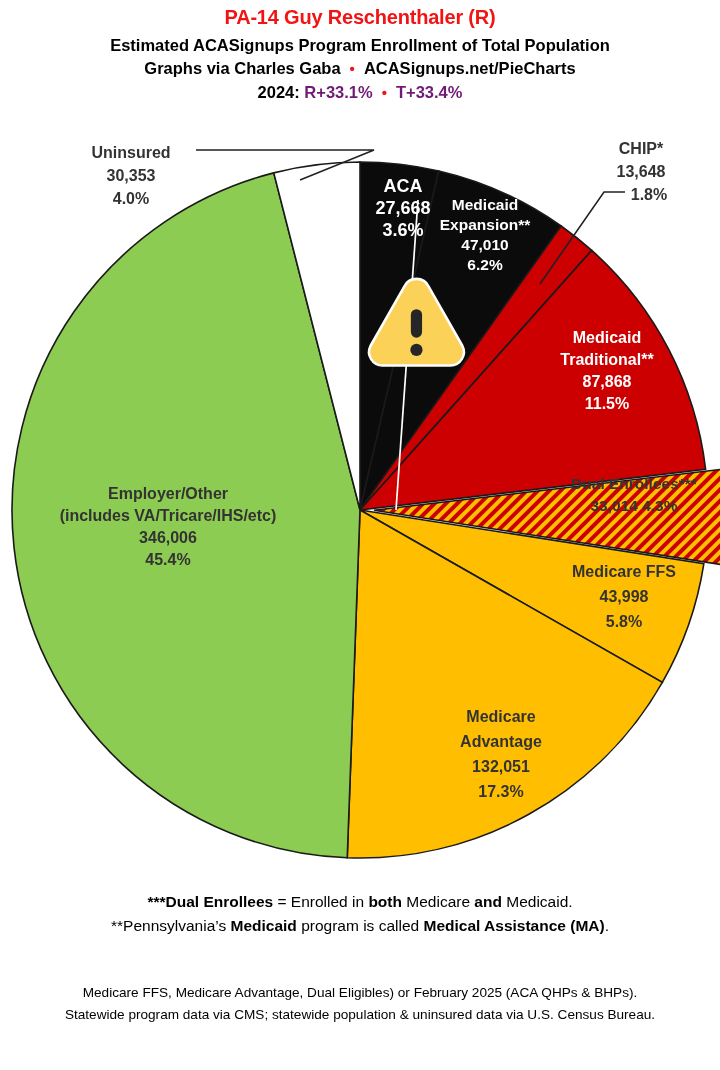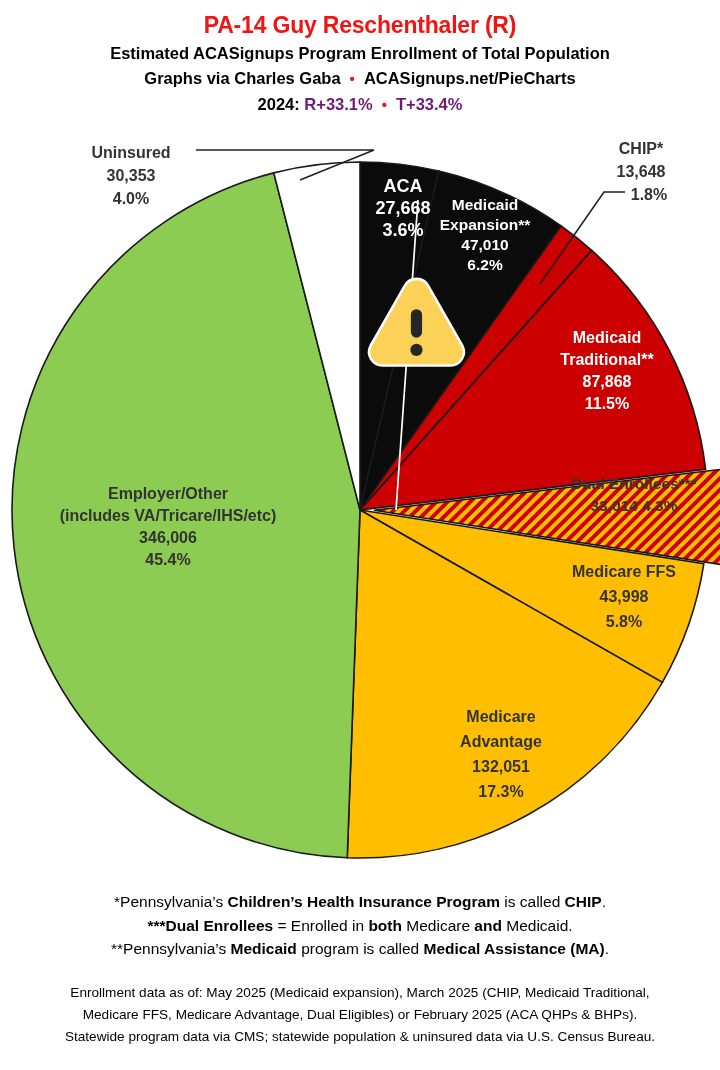--- a/index.html
+++ b/index.html
@@ -6,25 +6,25 @@
   body{
     width:720px;height:1070px;background:#ffffff;
     font-family:"Liberation Sans","DejaVu Sans",sans-serif;
     color:#000;overflow:hidden;position:relative;
   }
   #page{position:relative;width:720px;height:1070px;}
 
   
   .header{position:absolute;top:0;left:0;width:720px;text-align:center;}
   .title{
-    font-size:23px;font-weight:bold;color:#F21414;
-    letter-spacing:-0.2px;line-height:34px;margin-top:8px;
+    font-size:20px;font-weight:bold;color:#F21414;
+    letter-spacing:-0.2px;line-height:34px;
   }
   .subtitle1{font-size:16.5px;font-weight:bold;color:#000;line-height:22px;}
-  .subtitle2{font-size:16.5px;font-weight:bold;color:#000;line-height:29px;}
+  .subtitle2{font-size:16.5px;font-weight:bold;color:#000;line-height:24px;}
   .subtitle3{font-size:16.5px;font-weight:bold;color:#000;line-height:23px;}
   .red{color:#701a75;}
   .dot{color:#F21414;font-size:15px;}
   .sp{display:inline-block;width:9px;}
 
   
   #chart-wrap{position:absolute;top:132px;left:0;width:720px;height:745px;}
   svg{display:block;}
 
   .slice-label{font-family:"Liberation Sans","DejaVu Sans",sans-serif;font-weight:bold;}
@@ -146,24 +146,22 @@
       <g transform="translate(393,170) scale(1.02)">
         <path d="M 33 -14 L 66 44 A 11 11 0 0 1 56 60 L -10 60 A 11 11 0 0 1 -20 44 L 13 -14 A 11 11 0 0 1 33 -14 Z" fill="#ffffff" stroke="#ffffff" stroke-width="7" stroke-linejoin="round"></path>
         <path d="M 33 -14 L 66 44 A 11 11 0 0 1 56 60 L -10 60 A 11 11 0 0 1 -20 44 L 13 -14 A 11 11 0 0 1 33 -14 Z" fill="#FCD158" stroke="#FCD158" stroke-width="2" stroke-linejoin="round"></path>
         <rect x="17.5" y="7" width="11" height="28" rx="5.5" fill="#262626"></rect>
         <circle cx="23" cy="47" r="6" fill="#262626"></circle>
       </g>
     </svg>
   </div>
 
   <div class="footnotes">
-    <div><span>*Pennsylvania’s </span><b>Children’s Health Insurance Program</b><span> is called </span><b>CHIP</b><span>.</span></div>
     <div><b>***Dual Enrollees</b><span> = Enrolled in </span><b>both</b><span> Medicare </span><b>and</b><span> Medicaid.</span></div>
     <div><span>**Pennsylvania’s </span><b>Medicaid</b><span> program is called </span><b>Medical Assistance (MA)</b><span>.</span></div>
   </div>
 
   <div class="sources">
-    <div>Enrollment data as of: May 2025 (Medicaid expansion), March 2025 (CHIP, Medicaid Traditional,</div>
     <div>Medicare FFS, Medicare Advantage, Dual Eligibles) or February 2025 (ACA QHPs &amp; BHPs).</div>
     <div>Statewide program data via CMS; statewide population &amp; uninsured data via U.S. Census Bureau.</div>
   </div>
 
 </div>
 
 </body></html>

